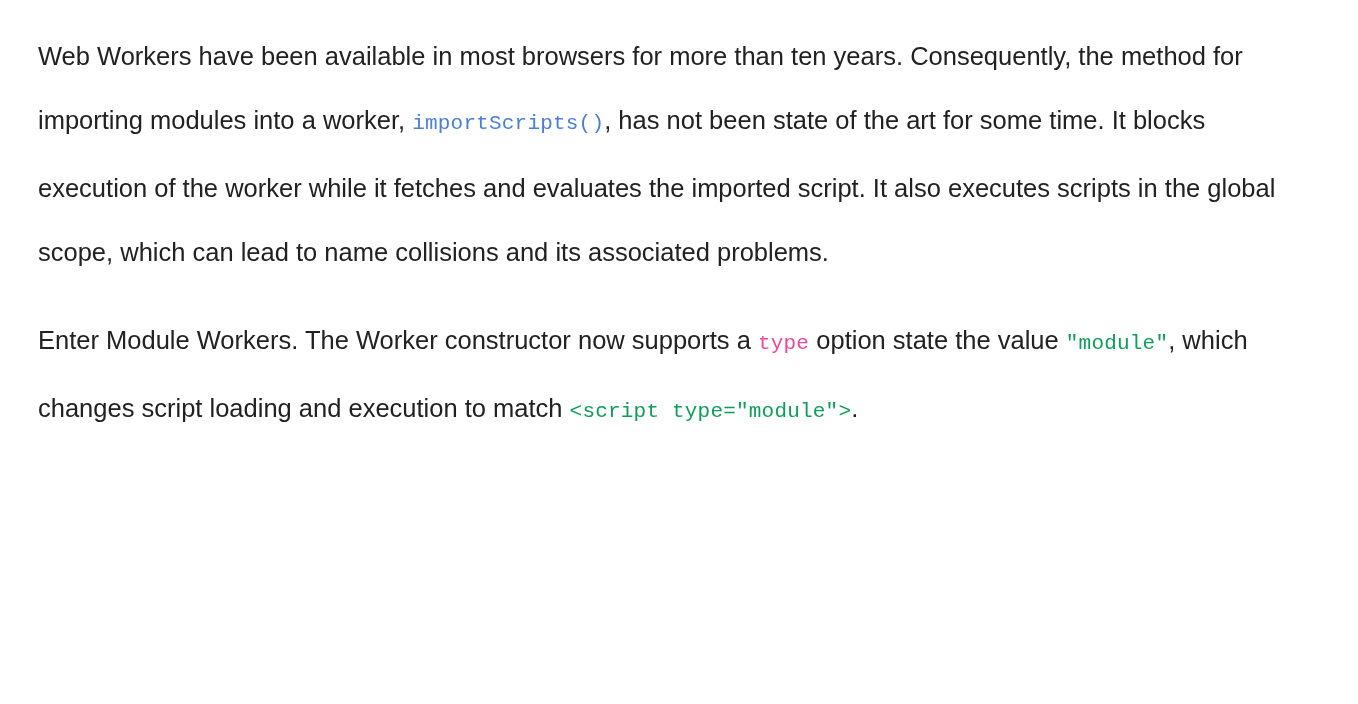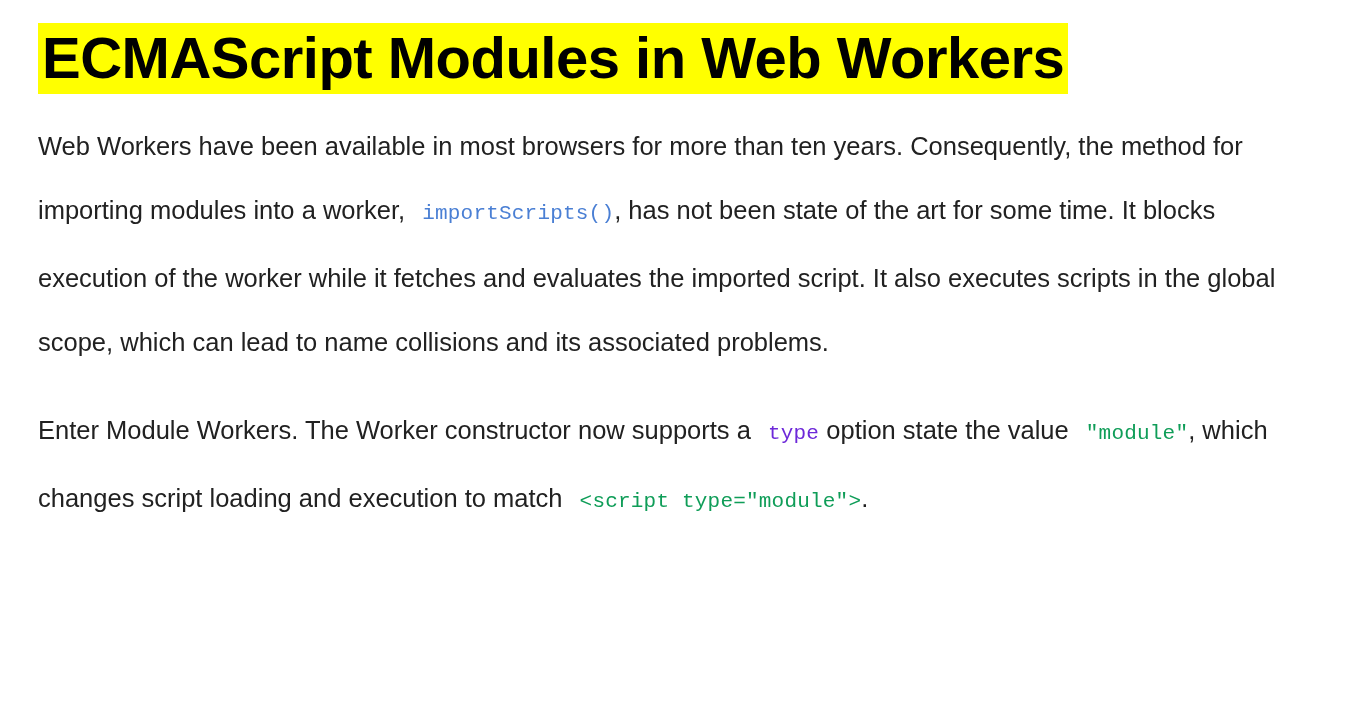--- a/index.html
+++ b/index.html
@@ -40,34 +40,30 @@
     font-size: 25.5px;
     line-height: 64px;
     margin: 0 0 24px 0;
     color: #212121;
     font-weight: 400;
   }
   code.code {
     font-family: "Liberation Mono", monospace;
     font-size: 21px;
     letter-spacing: 0.2px;
-    margin-left: 10px;
   }
   code.code-blue { color: #4a7fd4; }
-  code.code-gray { color: #6d28d9; }
+  code.code-gray { color: #ec4899; }
   code.code-green { color: #0f9d58; }
 </style>
 </head>
 <body>
 
 <div class="page">
 
-  <div class="title-wrap">
-    <h1 class="title"><span class="title-highlight">ECMAScript Modules in Web Workers</span></h1>
-  </div>
 
   <p class="para">
     <span>Web Workers have been available in most browsers for more than ten years. Consequently, the method for importing modules into a worker, </span><code class="code code-blue">importScripts()</code><span>, has not been state of the art for some time. It blocks execution of the worker while it fetches and evaluates the imported script. It also executes scripts in the global scope, which can lead to name collisions and its associated problems.</span>
   </p>
 
   <p class="para">
     <span>Enter Module Workers. The Worker constructor now supports a </span><code class="code code-gray">type</code><span> option state the value </span><code class="code code-green">"module"</code><span>, which changes script loading and execution to match </span><code class="code code-green">&lt;script type="module"&gt;</code><span>.</span>
   </p>
 
 </div>

